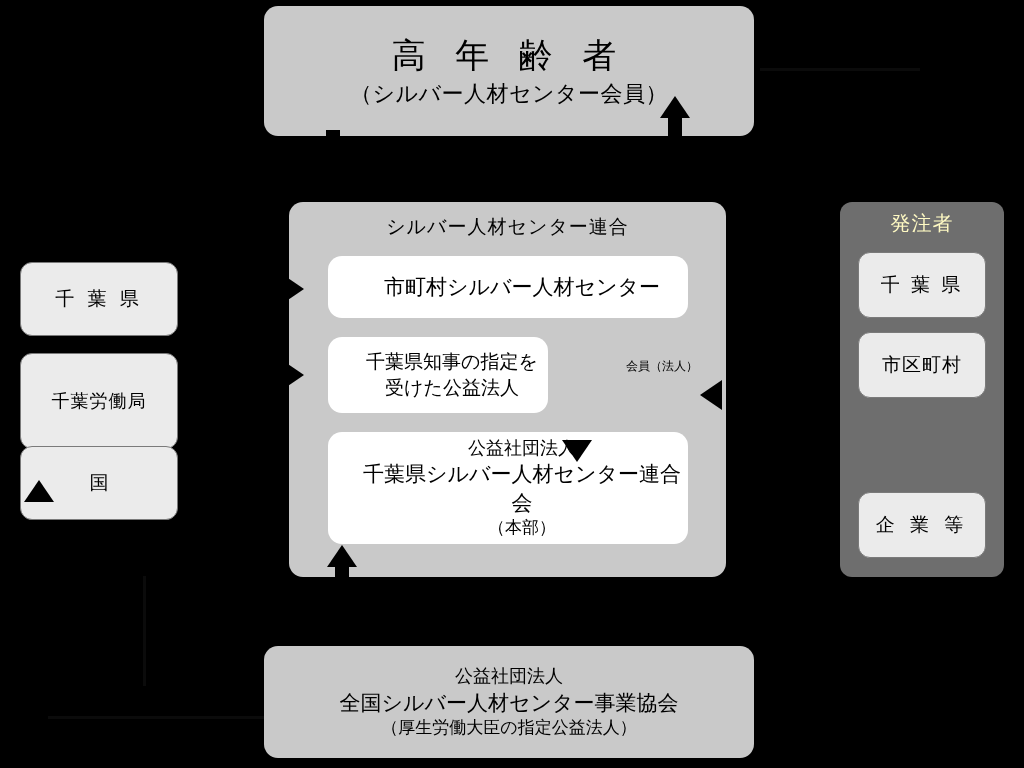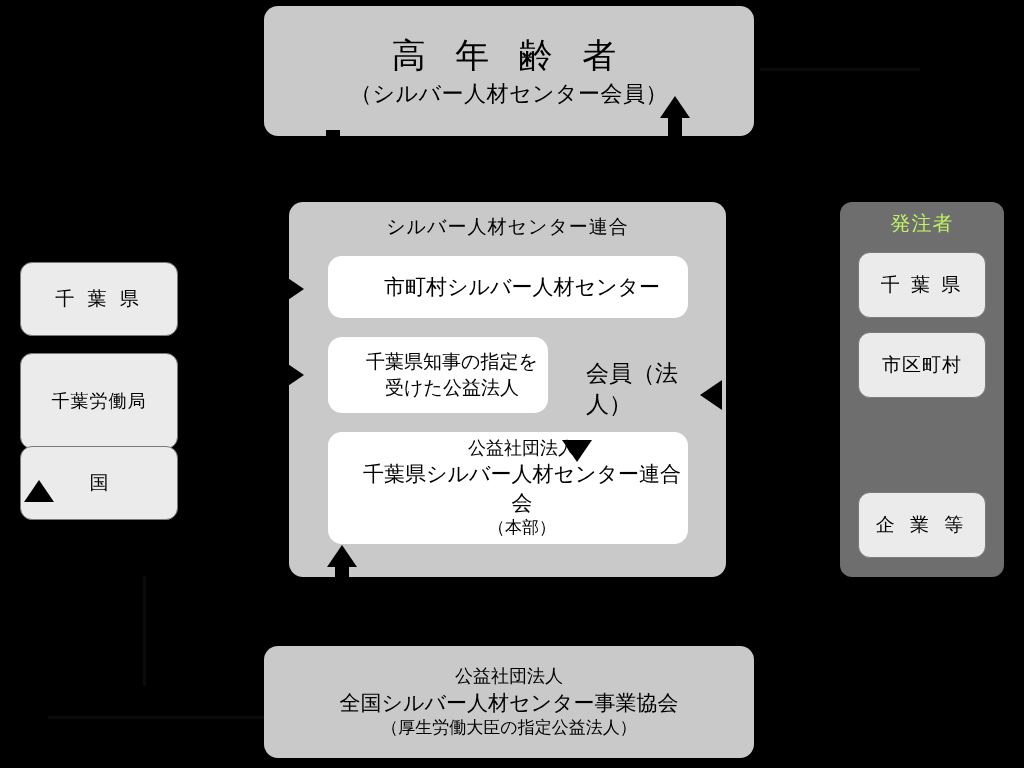--- a/index.html
+++ b/index.html
@@ -106,22 +106,22 @@
   }
   #federation-hq .l1 { font-size: 18px; }
   #federation-hq .l2 { font-size: 21px; }
   #federation-hq .l3 { font-size: 17px; }
 
   #member-label {
     position: absolute;
     left: 586px;
     top: 358px;
     width: 112px;
-    font-size: 23px;
-    text-align: left;
+    font-size: 12px;
+    text-align: right;
   }
 
   #pref-chiba {
     left: 20px;
     top: 262px;
     width: 158px;
     height: 74px;
     font-size: 19px;
     letter-spacing: 4px;
   }
@@ -143,21 +143,21 @@
 
   #orderer-panel {
     left: 840px;
     top: 202px;
     width: 164px;
     height: 375px;
     justify-content: flex-start;
     padding-top: 8px;
   }
   #orderer-title {
-    color: #bef264;
+    color: #fef9c3;
     font-size: 20px;
     letter-spacing: 1px;
   }
   .orderer-item {
     position: absolute;
     left: 858px;
     width: 128px;
     height: 66px;
     font-size: 19px;
     letter-spacing: 3px;

